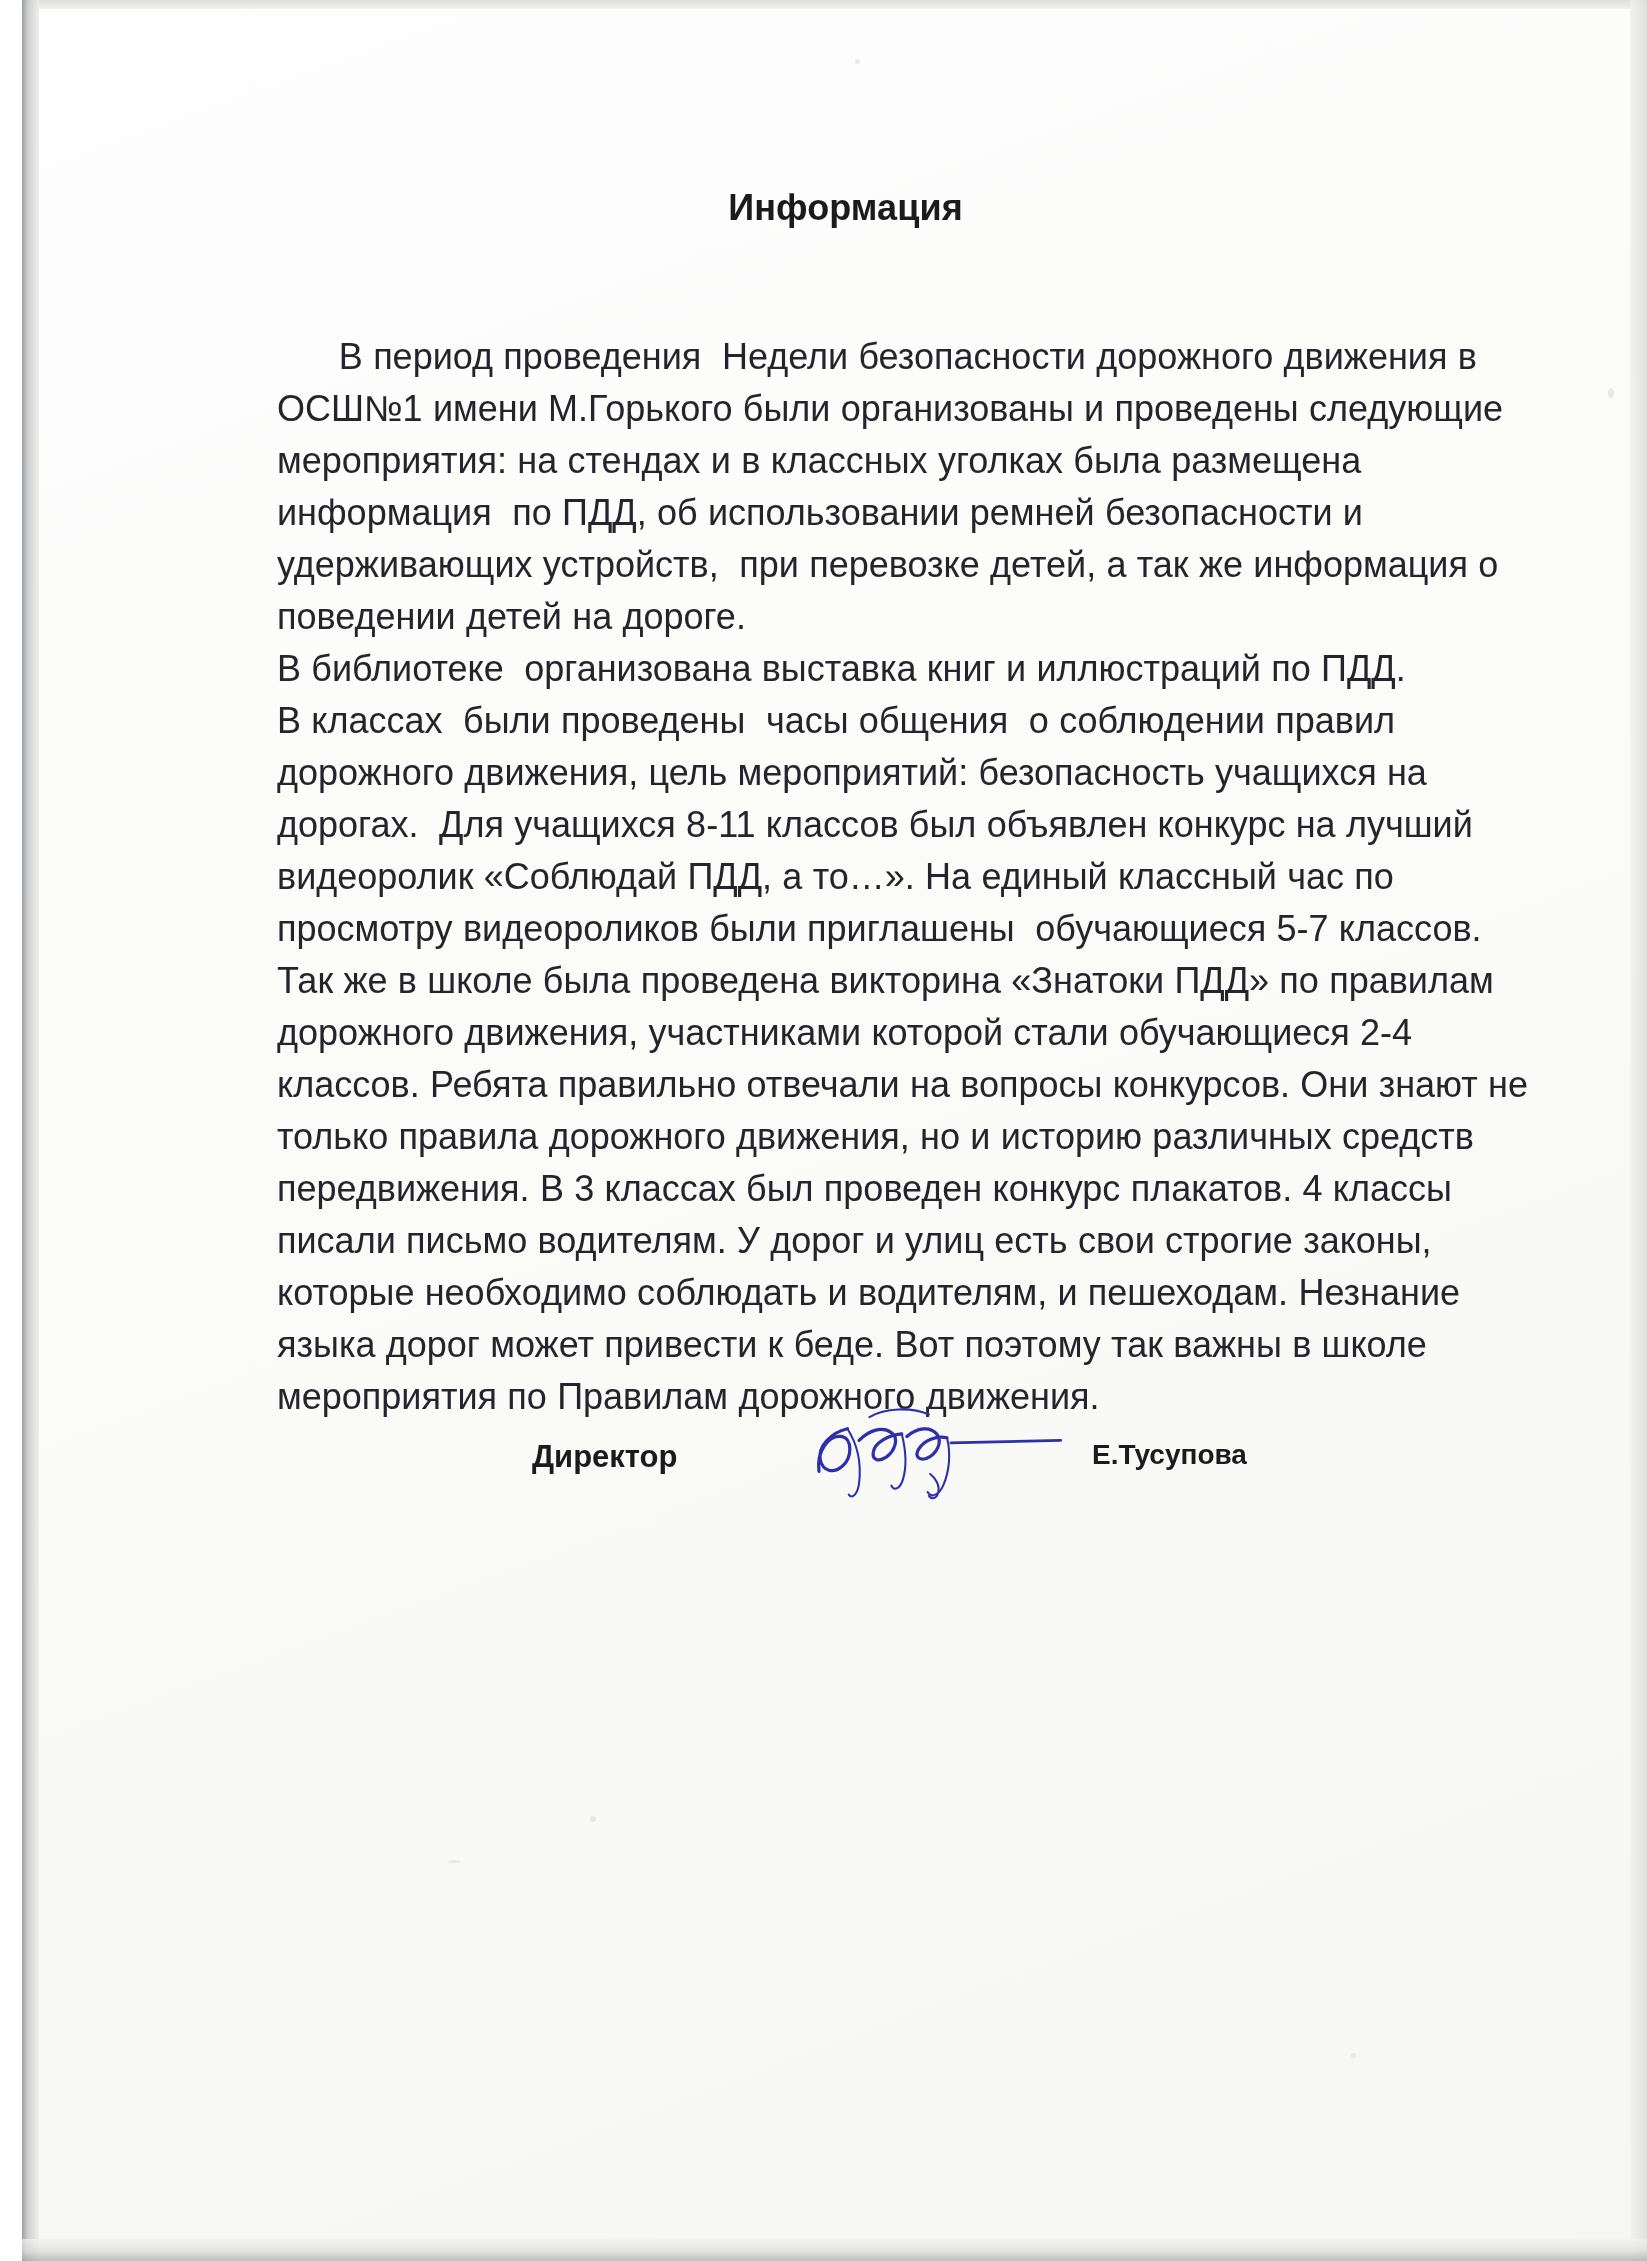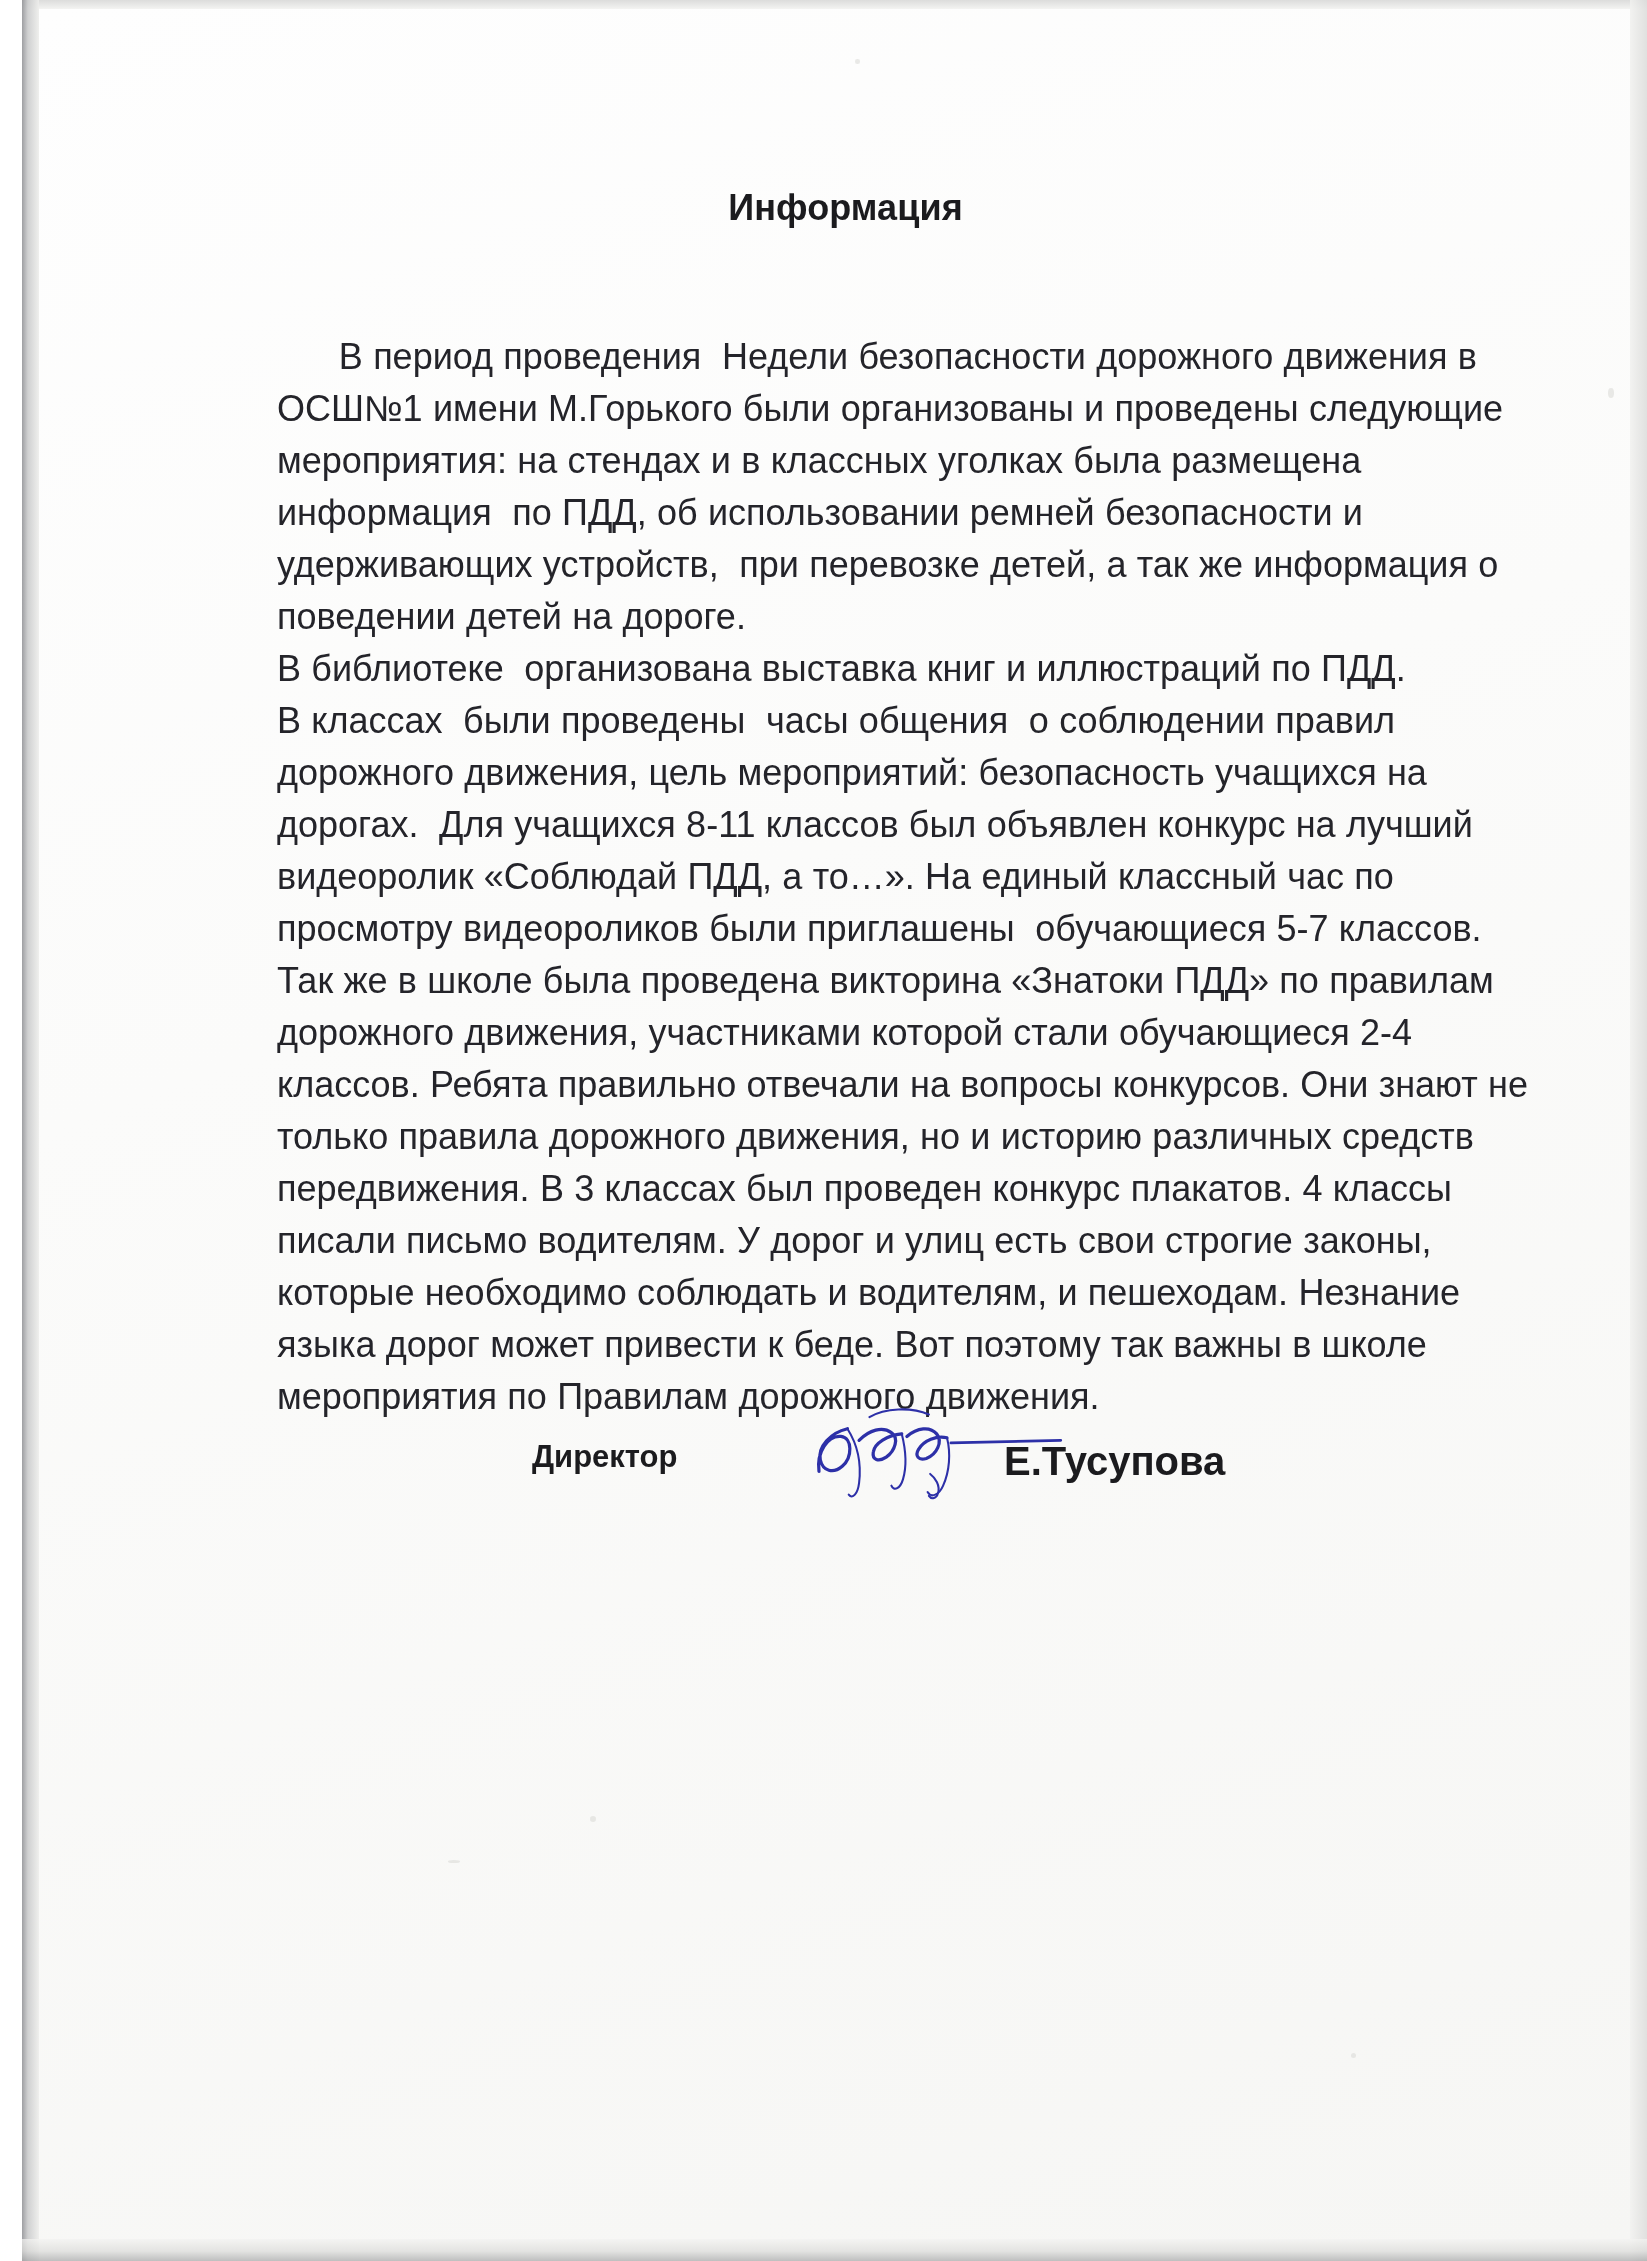--- a/index.html
+++ b/index.html
@@ -125,23 +125,23 @@
   .sig-label {
     position: absolute;
     left: 510px;
     top: 7.8px;
     font-size: 31px;
     font-weight: bold;
     color: #1b1b1e;
   }
   .sig-name {
     position: absolute;
-    left: 982px;
+    left: 1070px;
     top: 7.8px;
-    font-size: 40px;
+    font-size: 28px;
     font-weight: bold;
     color: #1b1b1e;
   }
   .sig-mark {
     position: absolute;
     left: 775px;
     top: -36px;
     width: 278px;
     height: 123px;
   }

